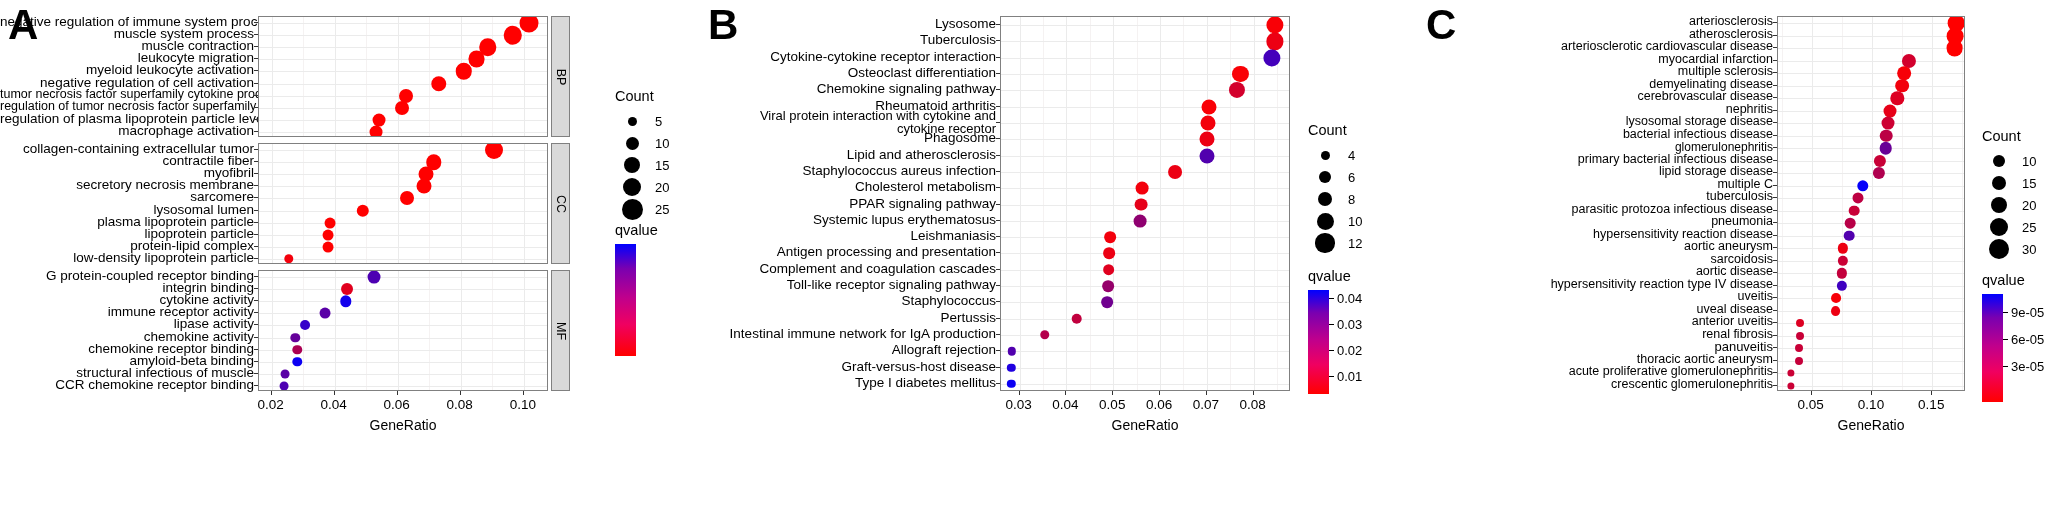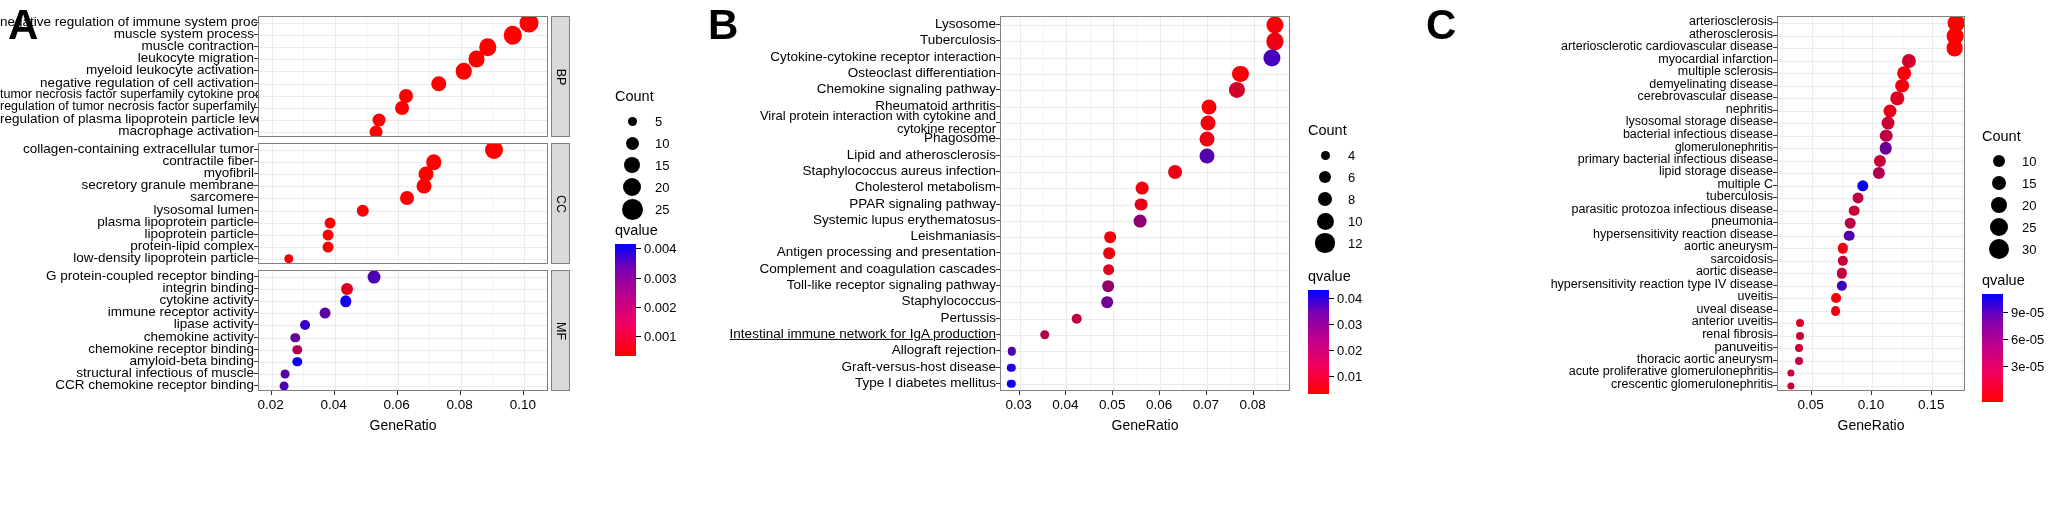--- a/index.html
+++ b/index.html
@@ -201,21 +201,21 @@
         <div class="ylab" style="top: 118.85px; right: 446px; left: 0px;">regulation of plasma lipoprotein particle levels</div>
         <div class="tickmark" style="top: 118.85px; left: 254px;"></div>
         <div class="ylab" style="top: 130.95px; right: 446px; left: 0px;">macrophage activation</div>
         <div class="tickmark" style="top: 130.95px; left: 254px;"></div>
         <div class="ylab" style="top: 149.05px; right: 446px; left: 0px;">collagen-containing extracellular tumor</div>
         <div class="tickmark" style="top: 149.05px; left: 254px;"></div>
         <div class="ylab" style="top: 161.15px; right: 446px; left: 0px;">contractile fiber</div>
         <div class="tickmark" style="top: 161.15px; left: 254px;"></div>
         <div class="ylab" style="top: 173.25px; right: 446px; left: 0px;">myofibril</div>
         <div class="tickmark" style="top: 173.25px; left: 254px;"></div>
-        <div class="ylab" style="top: 185.35px; right: 446px; left: 0px;">secretory granule membrane</div>
+        <div class="ylab" style="top: 185.35px; right: 446px; left: 0px;">secretory necrosis membrane</div>
         <div class="tickmark" style="top: 185.35px; left: 254px;"></div>
         <div class="ylab" style="top: 197.45px; right: 446px; left: 0px;">sarcomere</div>
         <div class="tickmark" style="top: 197.45px; left: 254px;"></div>
         <div class="ylab" style="top: 209.55px; right: 446px; left: 0px;">lysosomal lumen</div>
         <div class="tickmark" style="top: 209.55px; left: 254px;"></div>
         <div class="ylab" style="top: 221.65px; right: 446px; left: 0px;">plasma lipoprotein particle</div>
         <div class="tickmark" style="top: 221.65px; left: 254px;"></div>
         <div class="ylab" style="top: 233.75px; right: 446px; left: 0px;">lipoprotein particle</div>
         <div class="tickmark" style="top: 233.75px; left: 254px;"></div>
         <div class="ylab" style="top: 245.85px; right: 446px; left: 0px;">protein-lipid complex</div>
@@ -391,30 +391,20 @@
           <div class="size-swatch">
             <div class="size-dot" style="width: 21px; height: 21px;"></div>
           </div>
           <div class="size-label">25</div>
         </div>
       </div>
     <div class="legend" id="a-legend-qvalue" style="left: 615px; top: 222px;">
         <div class="legend-title">qvalue</div>
         <div class="colorbar-wrap">
           <div class="colorbar" style="height: 112px; background: linear-gradient(rgb(0, 0, 255) 0%, rgb(122, 0, 176) 22%, rgb(192, 0, 140) 48%, rgb(240, 0, 96) 72%, rgb(255, 0, 0) 100%);"></div>
-          <div class="cbar-ticks" style="height: 112px; position: relative; width: 58px;">
-            <div class="cbar-tickline" style="top: 4.48px; left: 0px;"></div>
-            <div class="cbar-tick" style="top: 4.48px; left: 0px;">0.004</div>
-            <div class="cbar-tickline" style="top: 33.6px; left: 0px;"></div>
-            <div class="cbar-tick" style="top: 33.6px; left: 0px;">0.003</div>
-            <div class="cbar-tickline" style="top: 62.72px; left: 0px;"></div>
-            <div class="cbar-tick" style="top: 62.72px; left: 0px;">0.002</div>
-            <div class="cbar-tickline" style="top: 91.84px; left: 0px;"></div>
-            <div class="cbar-tick" style="top: 91.84px; left: 0px;">0.001</div>
-          </div>
         </div>
       </div>
   </div>
 
   <div class="panel" id="panel-b">
     <div class="panel-letter" style="left:8px; top:4px;">B</div>
 
     <div id="b-labels">
         <div class="ylab" style="top: 24.1522px; right: 424px; left: 0px;">Lysosome</div>
         <div class="tickmark" style="top: 24.1522px; left: 296px;"></div>
@@ -447,21 +437,21 @@
         <div class="ylab" style="top: 252.413px; right: 424px; left: 0px;">Antigen processing and presentation</div>
         <div class="tickmark" style="top: 252.413px; left: 296px;"></div>
         <div class="ylab" style="top: 268.717px; right: 424px; left: 0px;">Complement and coagulation cascades</div>
         <div class="tickmark" style="top: 268.717px; left: 296px;"></div>
         <div class="ylab" style="top: 285.022px; right: 424px; left: 0px;">Toll-like receptor signaling pathway</div>
         <div class="tickmark" style="top: 285.022px; left: 296px;"></div>
         <div class="ylab" style="top: 301.326px; right: 424px; left: 0px;">Staphylococcus</div>
         <div class="tickmark" style="top: 301.326px; left: 296px;"></div>
         <div class="ylab" style="top: 317.63px; right: 424px; left: 0px;">Pertussis</div>
         <div class="tickmark" style="top: 317.63px; left: 296px;"></div>
-        <div class="ylab" style="top: 333.935px; right: 424px; left: 10px; text-decoration: underline;">Intestinal immune network for IgA production</div>
+        <div class="ylab" style="top: 333.935px; right: 424px; left: 10px;">Intestinal immune network for IgA production</div>
         <div class="tickmark" style="top: 333.935px; left: 296px;"></div>
         <div class="ylab" style="top: 350.239px; right: 424px; left: 0px;">Allograft rejection</div>
         <div class="tickmark" style="top: 350.239px; left: 296px;"></div>
         <div class="ylab" style="top: 366.543px; right: 424px; left: 0px;">Graft-versus-host disease</div>
         <div class="tickmark" style="top: 366.543px; left: 296px;"></div>
         <div class="ylab" style="top: 382.848px; right: 424px; left: 0px;">Type I diabetes mellitus</div>
         <div class="tickmark" style="top: 382.848px; left: 296px;"></div>
       </div>
     <div class="plotbox" id="b-plot" style="left: 300px; top: 16px; width: 290px; height: 375px;">
         <div class="gridv minor" style="left: 42.0968px;"></div>

